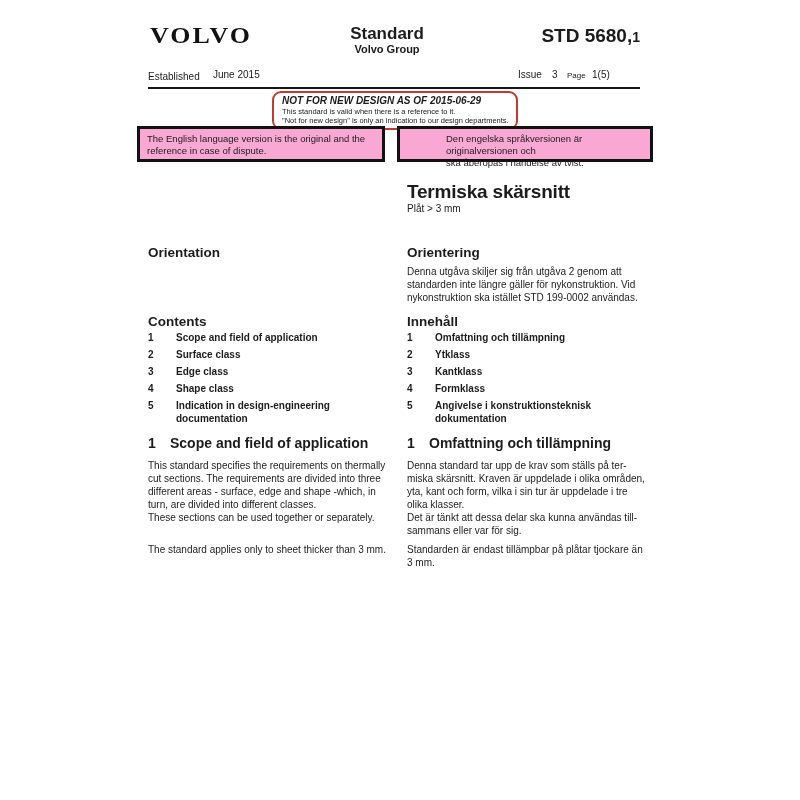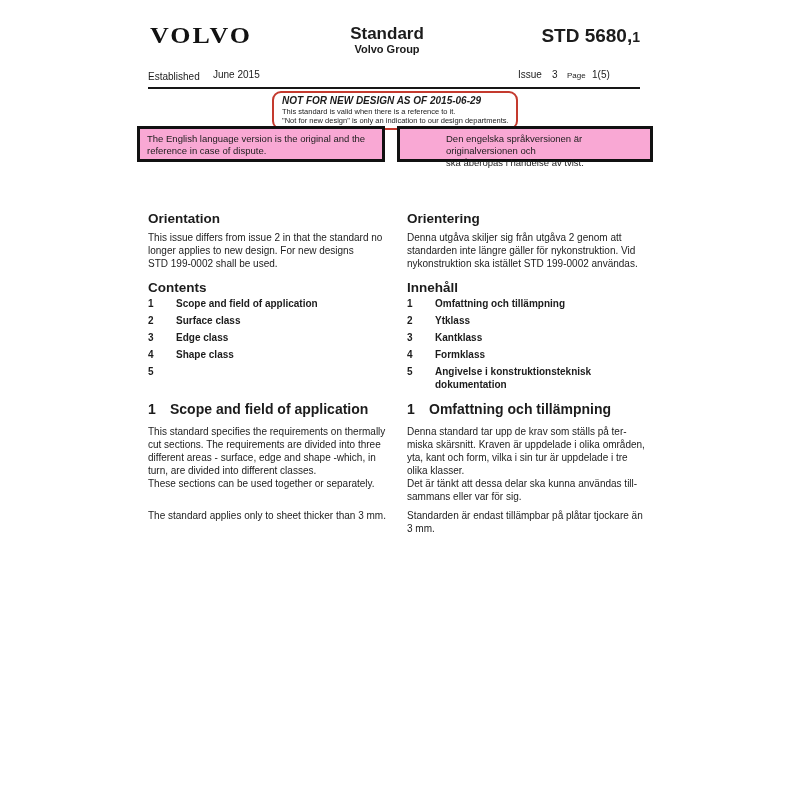--- a/index.html
+++ b/index.html
@@ -112,27 +112,28 @@
     <div class="notice-small">"Not for new design" is only an indication to our design departments.</div>
   </div>
 
   <div class="disclaimer en-box">The English language version is the original and the
 reference in case of dispute.</div>
   <div class="disclaimer sv-box">Den engelska språkversionen är originalversionen och
 ska åberopas i händelse av tvist.</div>
 
   <div class="columns">
 
+    <div class="c2 r1">
+      <div class="main-title">Termiska skärsnitt</div>
+      <div class="main-subtitle">Plåt &gt; 3 mm</div>
+    </div>
 
     <div class="c1 r2 h2">Orientation</div>
     <div class="c2 r2 h2">Orientering</div>
 
-    <div class="c1 r3 body-text">This issue differs from issue 2 in that the standard no
-longer applies to new design. For new designs
-STD 199-0002 shall be used.</div>
     <div class="c2 r3 body-text">Denna utgåva skiljer sig från utgåva 2 genom att
 standarden inte längre gäller för nykonstruktion. Vid
 nykonstruktion ska istället STD 199-0002 användas.</div>
 
     <div class="c1 r4 h2">Contents</div>
     <div class="c2 r4 h2">Innehåll</div>
 
     <div class="c1 r5">
       <div class="toc-item">
         <span class="toc-num">1</span>
@@ -145,20 +146,22 @@
       <div class="toc-item">
         <span class="toc-num">3</span>
         <span class="toc-label">Edge class</span>
       </div>
       <div class="toc-item">
         <span class="toc-num">4</span>
         <span class="toc-label">Shape class</span>
       </div>
       <div class="toc-item">
         <span class="toc-num">5</span>
+        <span class="toc-label">Indication in design-engineering
+documentation</span>
       </div>
     </div>
     <div class="c2 r5">
       <div class="toc-item">
         <span class="toc-num">1</span>
         <span class="toc-label">Omfattning och tillämpning</span>
       </div>
       <div class="toc-item">
         <span class="toc-num">2</span>
         <span class="toc-label">Ytklass</span>

